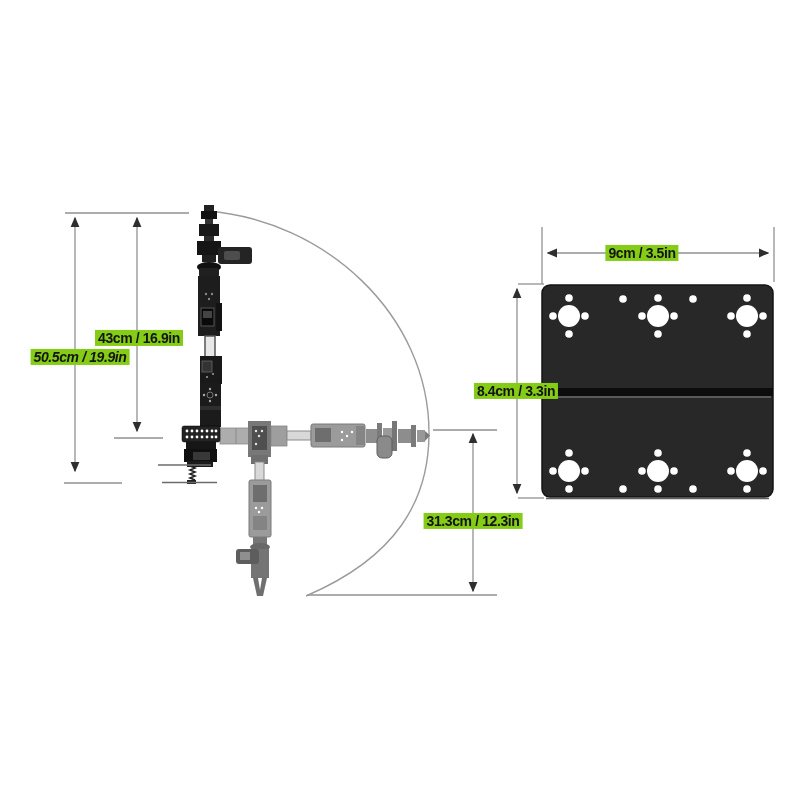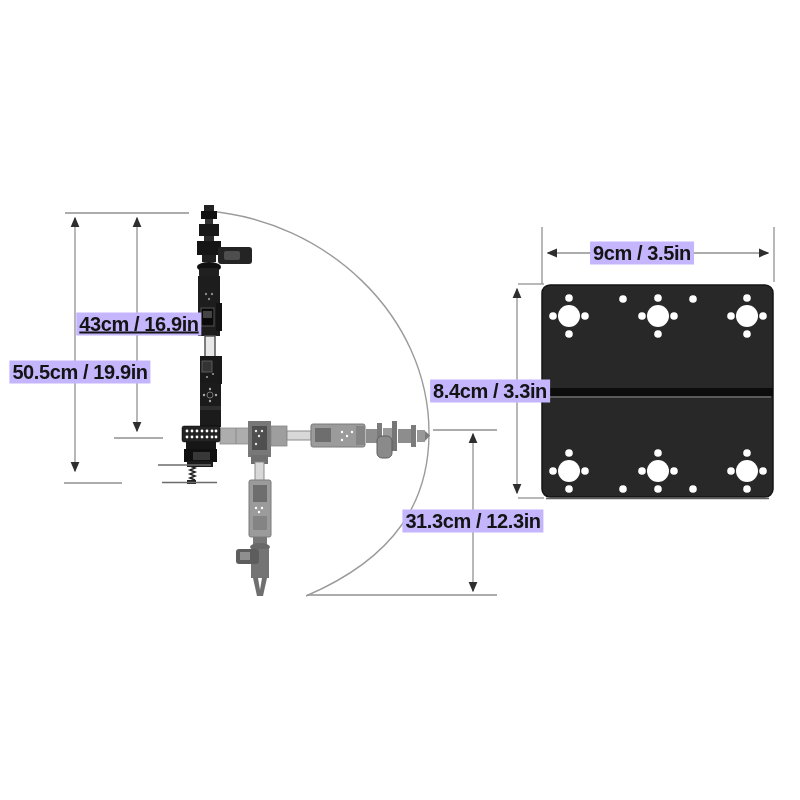--- a/index.html
+++ b/index.html
@@ -16,24 +16,24 @@
     overflow: hidden;
   }
   .diagram svg {
     position: absolute;
     left: 0;
     top: 0;
   }
   .dim-label {
     position: absolute;
     transform: translate(-50%, -50%);
-    background: #c4b5fd;
+    background: #84cc16;
     padding: 0 3px;
     font-weight: bold;
-    font-size: 20px;
+    font-size: 14px;
     letter-spacing: -0.4px;
     color: #141414;
     white-space: nowrap;
     line-height: 1.15;
   }
 </style>
 </head>
 <body>
 
 <div class="diagram">
@@ -240,23 +240,23 @@
         <circle cx="747" cy="453" r="3.8"></circle>
           <circle cx="747" cy="489" r="3.8"></circle>
         <circle cx="731" cy="471" r="3.8"></circle>
           <circle cx="763" cy="471" r="3.8"></circle>
         <circle cx="623" cy="489" r="3.8"></circle>
           <circle cx="693" cy="489" r="3.8"></circle>
       </g>
     </g>
   </svg>
 
-  <div class="dim-label" style="left:80px; top:372px;">50.5cm / 19.9in</div>
-
-  <div class="dim-label" style="left:139px; top:324px;text-decoration:underline;">43cm / 16.9in</div>
+  <div class="dim-label" style="left:80px; top:357px;font-style:italic;">50.5cm / 19.9in</div>
+
+  <div class="dim-label" style="left:139px; top:338px;">43cm / 16.9in</div>
 
   <div class="dim-label" style="left:473px; top:521px;">31.3cm / 12.3in</div>
 
   <div class="dim-label" style="left:642px; top:253px;">9cm / 3.5in</div>
 
-  <div class="dim-label" style="left:490px; top:391px;">8.4cm / 3.3in</div>
+  <div class="dim-label" style="left:516px; top:391px;">8.4cm / 3.3in</div>
 
 </div>
 
 </body></html>

